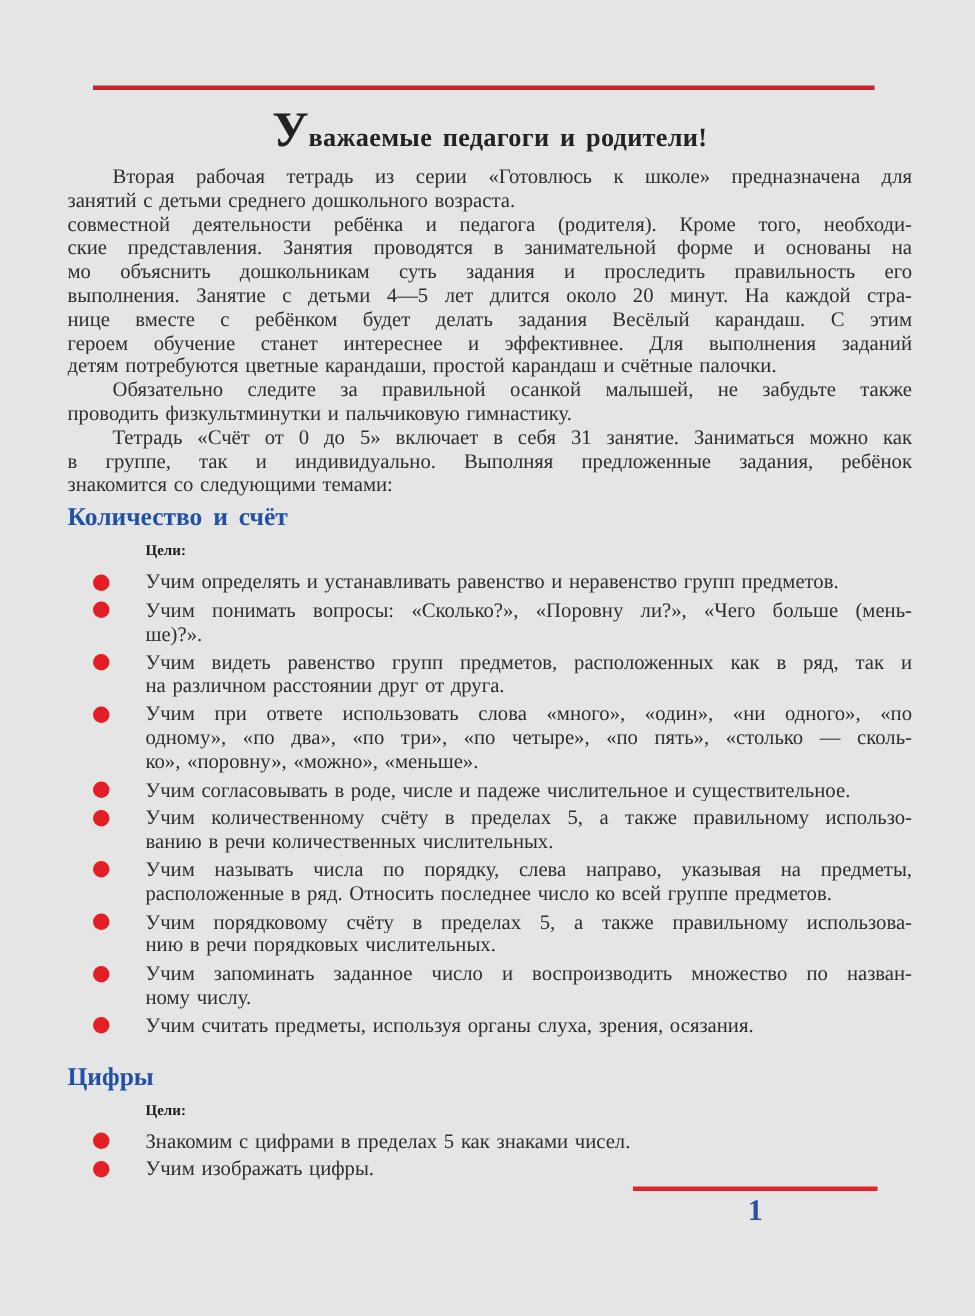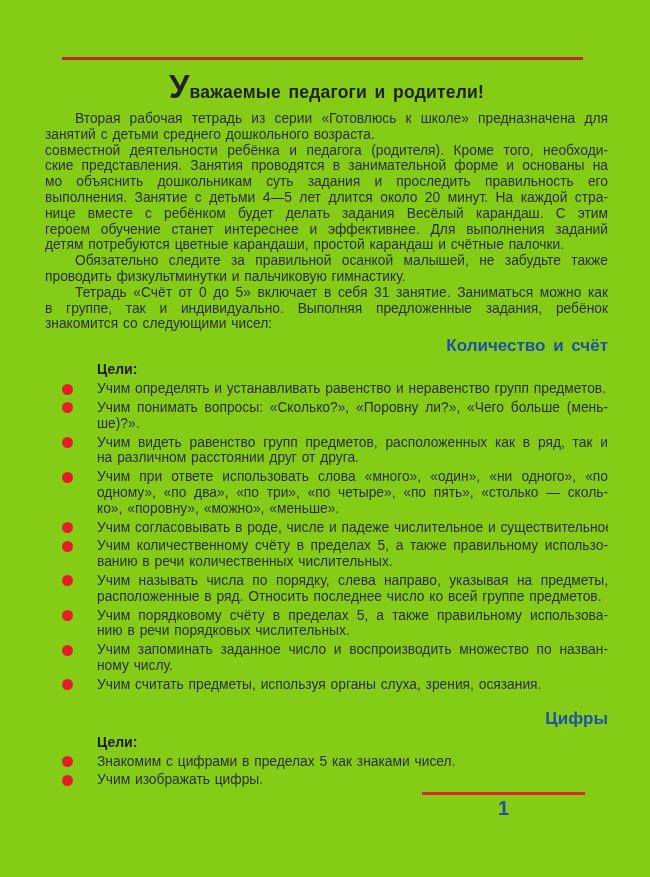--- a/index.html
+++ b/index.html
@@ -1,21 +1,21 @@
 <!DOCTYPE html>
 <html><head>
 <meta charset="utf-8">
 <style>
   html,body { margin:0; padding:0; background:#888; }
   .page {
     position: relative;
     width: 650px; height: 877px;
     margin: 0 auto;
-    background: #84cc16;
-    font-family: Liberation Sans, sans-serif;
+    background: #e5e5e5;
+    font-family: Liberation Serif, serif;
     color: #2e2e2e;
     box-sizing: border-box;
     padding: 57px 42px 0 45px;
     overflow: hidden;
   }
   .top-rule {
     height: 3px; background: #c5262d;
     margin-left: 17px; margin-right: 25px;
   }
   .doc-title {
@@ -38,31 +38,31 @@
     overflow: hidden;
     line-height: 15.8px;
     font-size: 13.8px;
     word-spacing: 1px;
   }
   .ln.just { text-align: justify; text-align-last: justify; }
   .ln.indent { padding-left: 30px; }
   .paragraph { margin: 0; }
   .section-heading {
     margin: 4px 0 0 0;
-    text-align: right;
+    text-align: left;
     font-size: 17px;
     font-weight: bold;
     line-height: 20px;
     color: #2151a5;
     word-spacing: 3px;
   }
   .goals-label {
     margin: 4px 0 3px 52px;
     font-weight: bold;
-    font-size: 14px;
+    font-size: 10px;
     line-height: 18px;
     color: #1d1d1d;
   }
   ul.goal-list { list-style: none; margin: 0; padding: 0; }
   ul.goal-list li {
     position: relative;
     padding-left: 52px;
     margin: 0 0 3px 0;
   }
   ul.goal-list li .dot {
@@ -114,21 +114,21 @@
         <div class="ln just">героем обучение станет интереснее и эффективнее. Для выполнения заданий</div>
         <div class="ln">детям потребуются цветные карандаши, простой карандаш и счётные палочки.</div>
       </div>
       <div class="paragraph">
         <div class="ln just indent">Обязательно следите за правильной осанкой малышей, не забудьте также</div>
         <div class="ln">проводить физкультминутки и пальчиковую гимнастику.</div>
       </div>
       <div class="paragraph">
         <div class="ln just indent">Тетрадь «Счёт от 0 до 5» включает в себя 31 занятие. Заниматься можно как</div>
         <div class="ln just">в группе, так и индивидуально. Выполняя предложенные задания, ребёнок</div>
-        <div class="ln">знакомится со следующими чисел:</div>
+        <div class="ln">знакомится со следующими темами:</div>
       </div>
     </div>
 
   <h2 class="section-heading">Количество и счёт</h2>
   <div class="goals-label">Цели:</div>
   <ul class="goal-list">
       <li>
         <span class="dot"></span>
         <div>
           <div class="ln">Учим определять и устанавливать равенство и неравенство групп предметов.</div>

